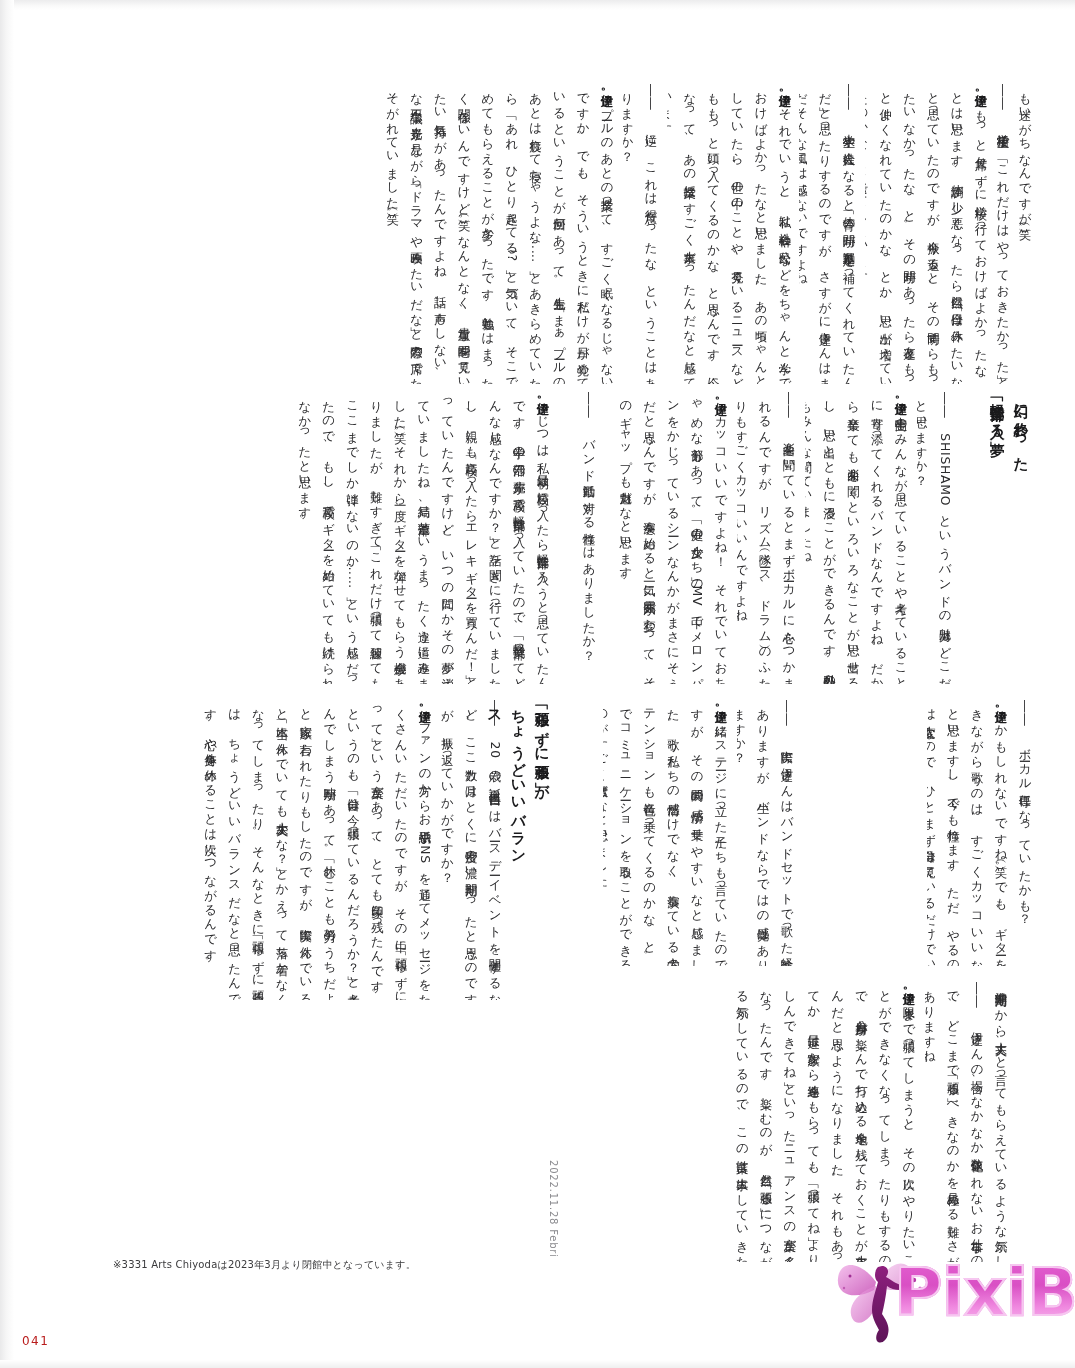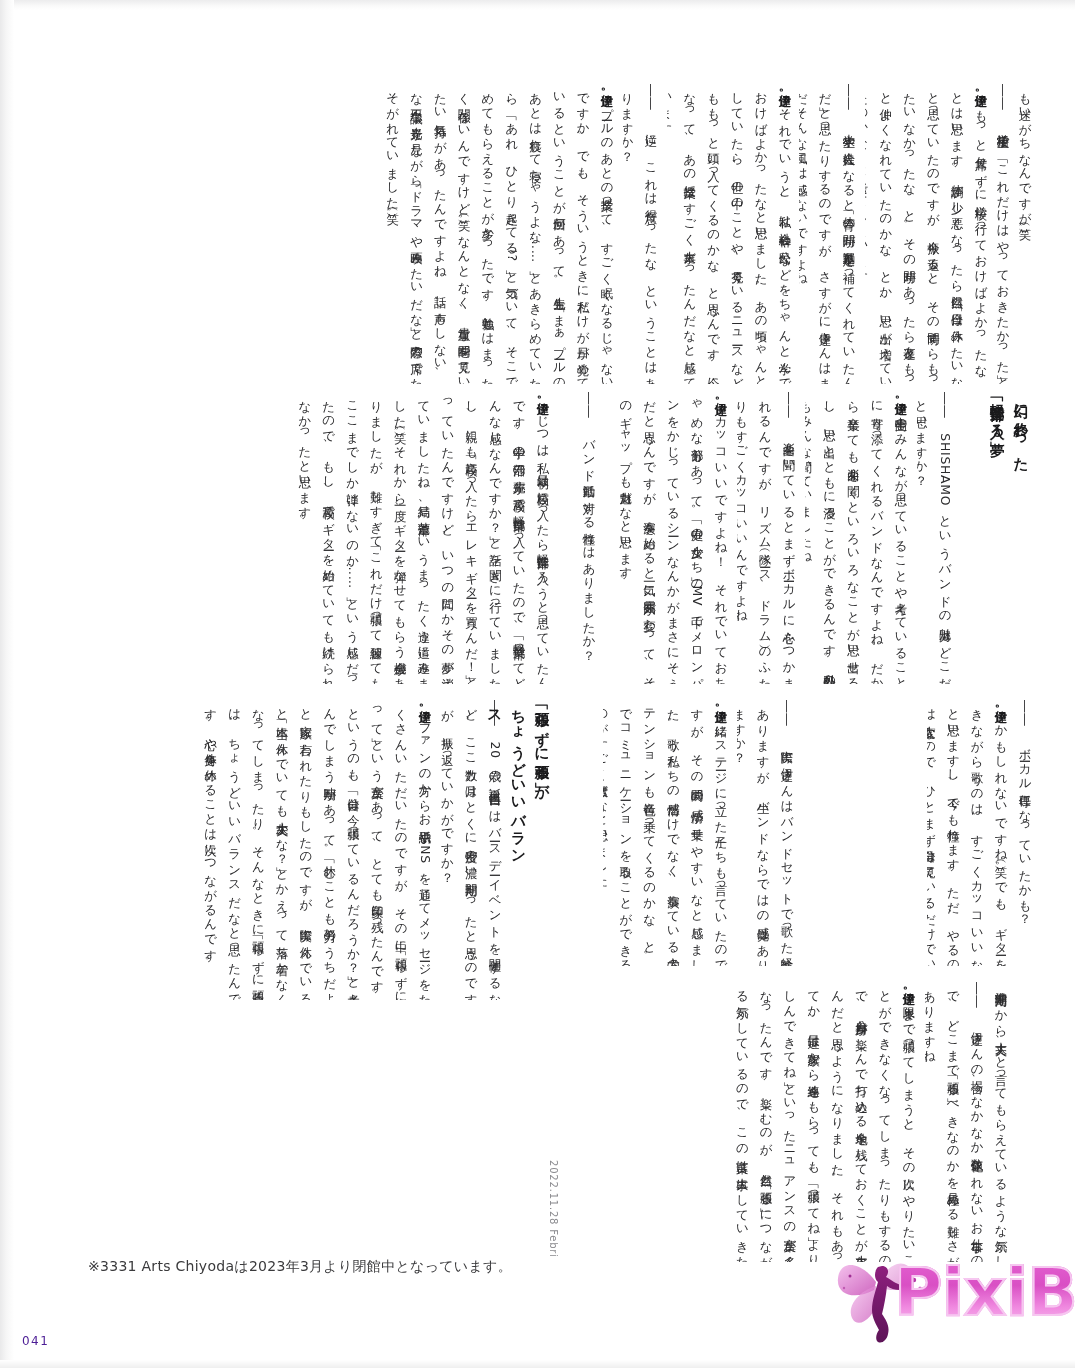--- a/index.html
+++ b/index.html
@@ -77,32 +77,33 @@
     font-weight: bold;
     font-size: 14.6px;
     line-height: 1.62;
     letter-spacing: 0.05em;
     color: #1a1a1c;
   }
 
   
   .footnote {
     position: absolute;
-    font-size: 14px;
+    font-size: 10px;
     letter-spacing: 0.02em;
     color: #3a3a3c;
     white-space: nowrap;
+    margin-left: 25px;
   }
 
   
   .folio {
     position: absolute;
     font-size: 12px;
     letter-spacing: 0.12em;
-    color: #4c1d95;
+    color: #b91c1c;
   }
 
   
   .datestamp {
     position: absolute;
     font-size: 10px;
     letter-spacing: 0.08em;
     color: #8a8a8e;
     writing-mode: vertical-rl;
     -webkit-writing-mode: vertical-rl;

